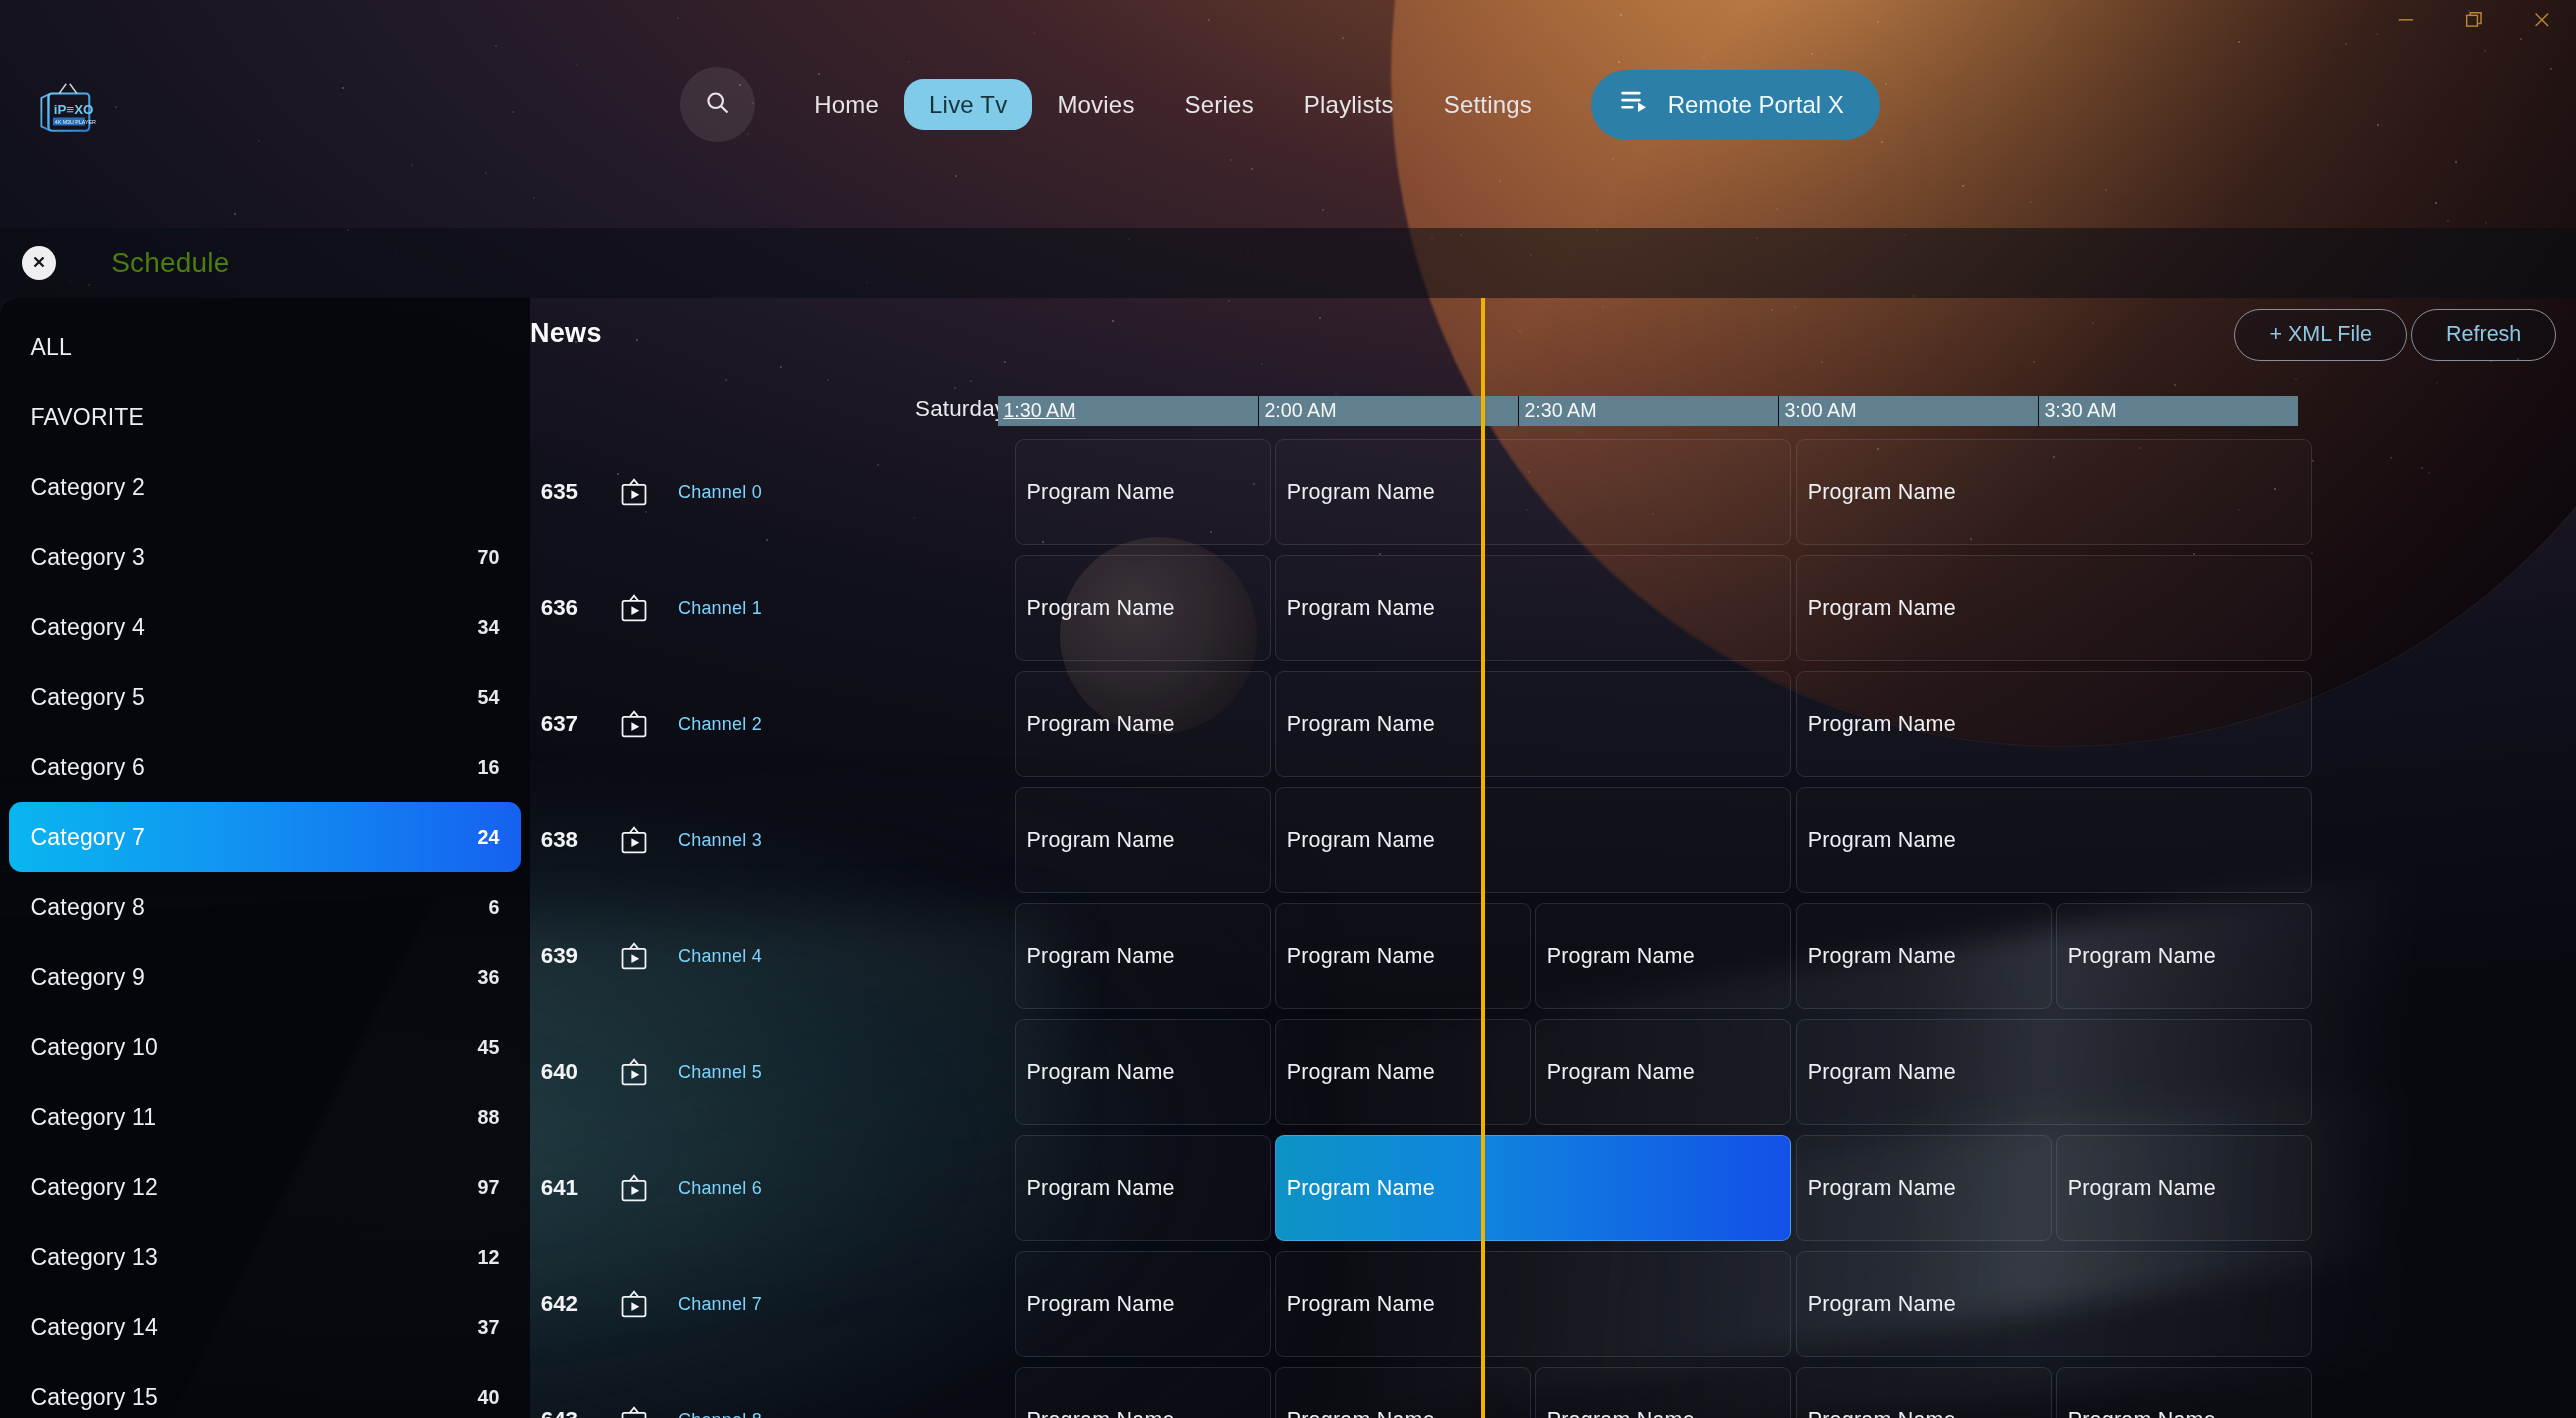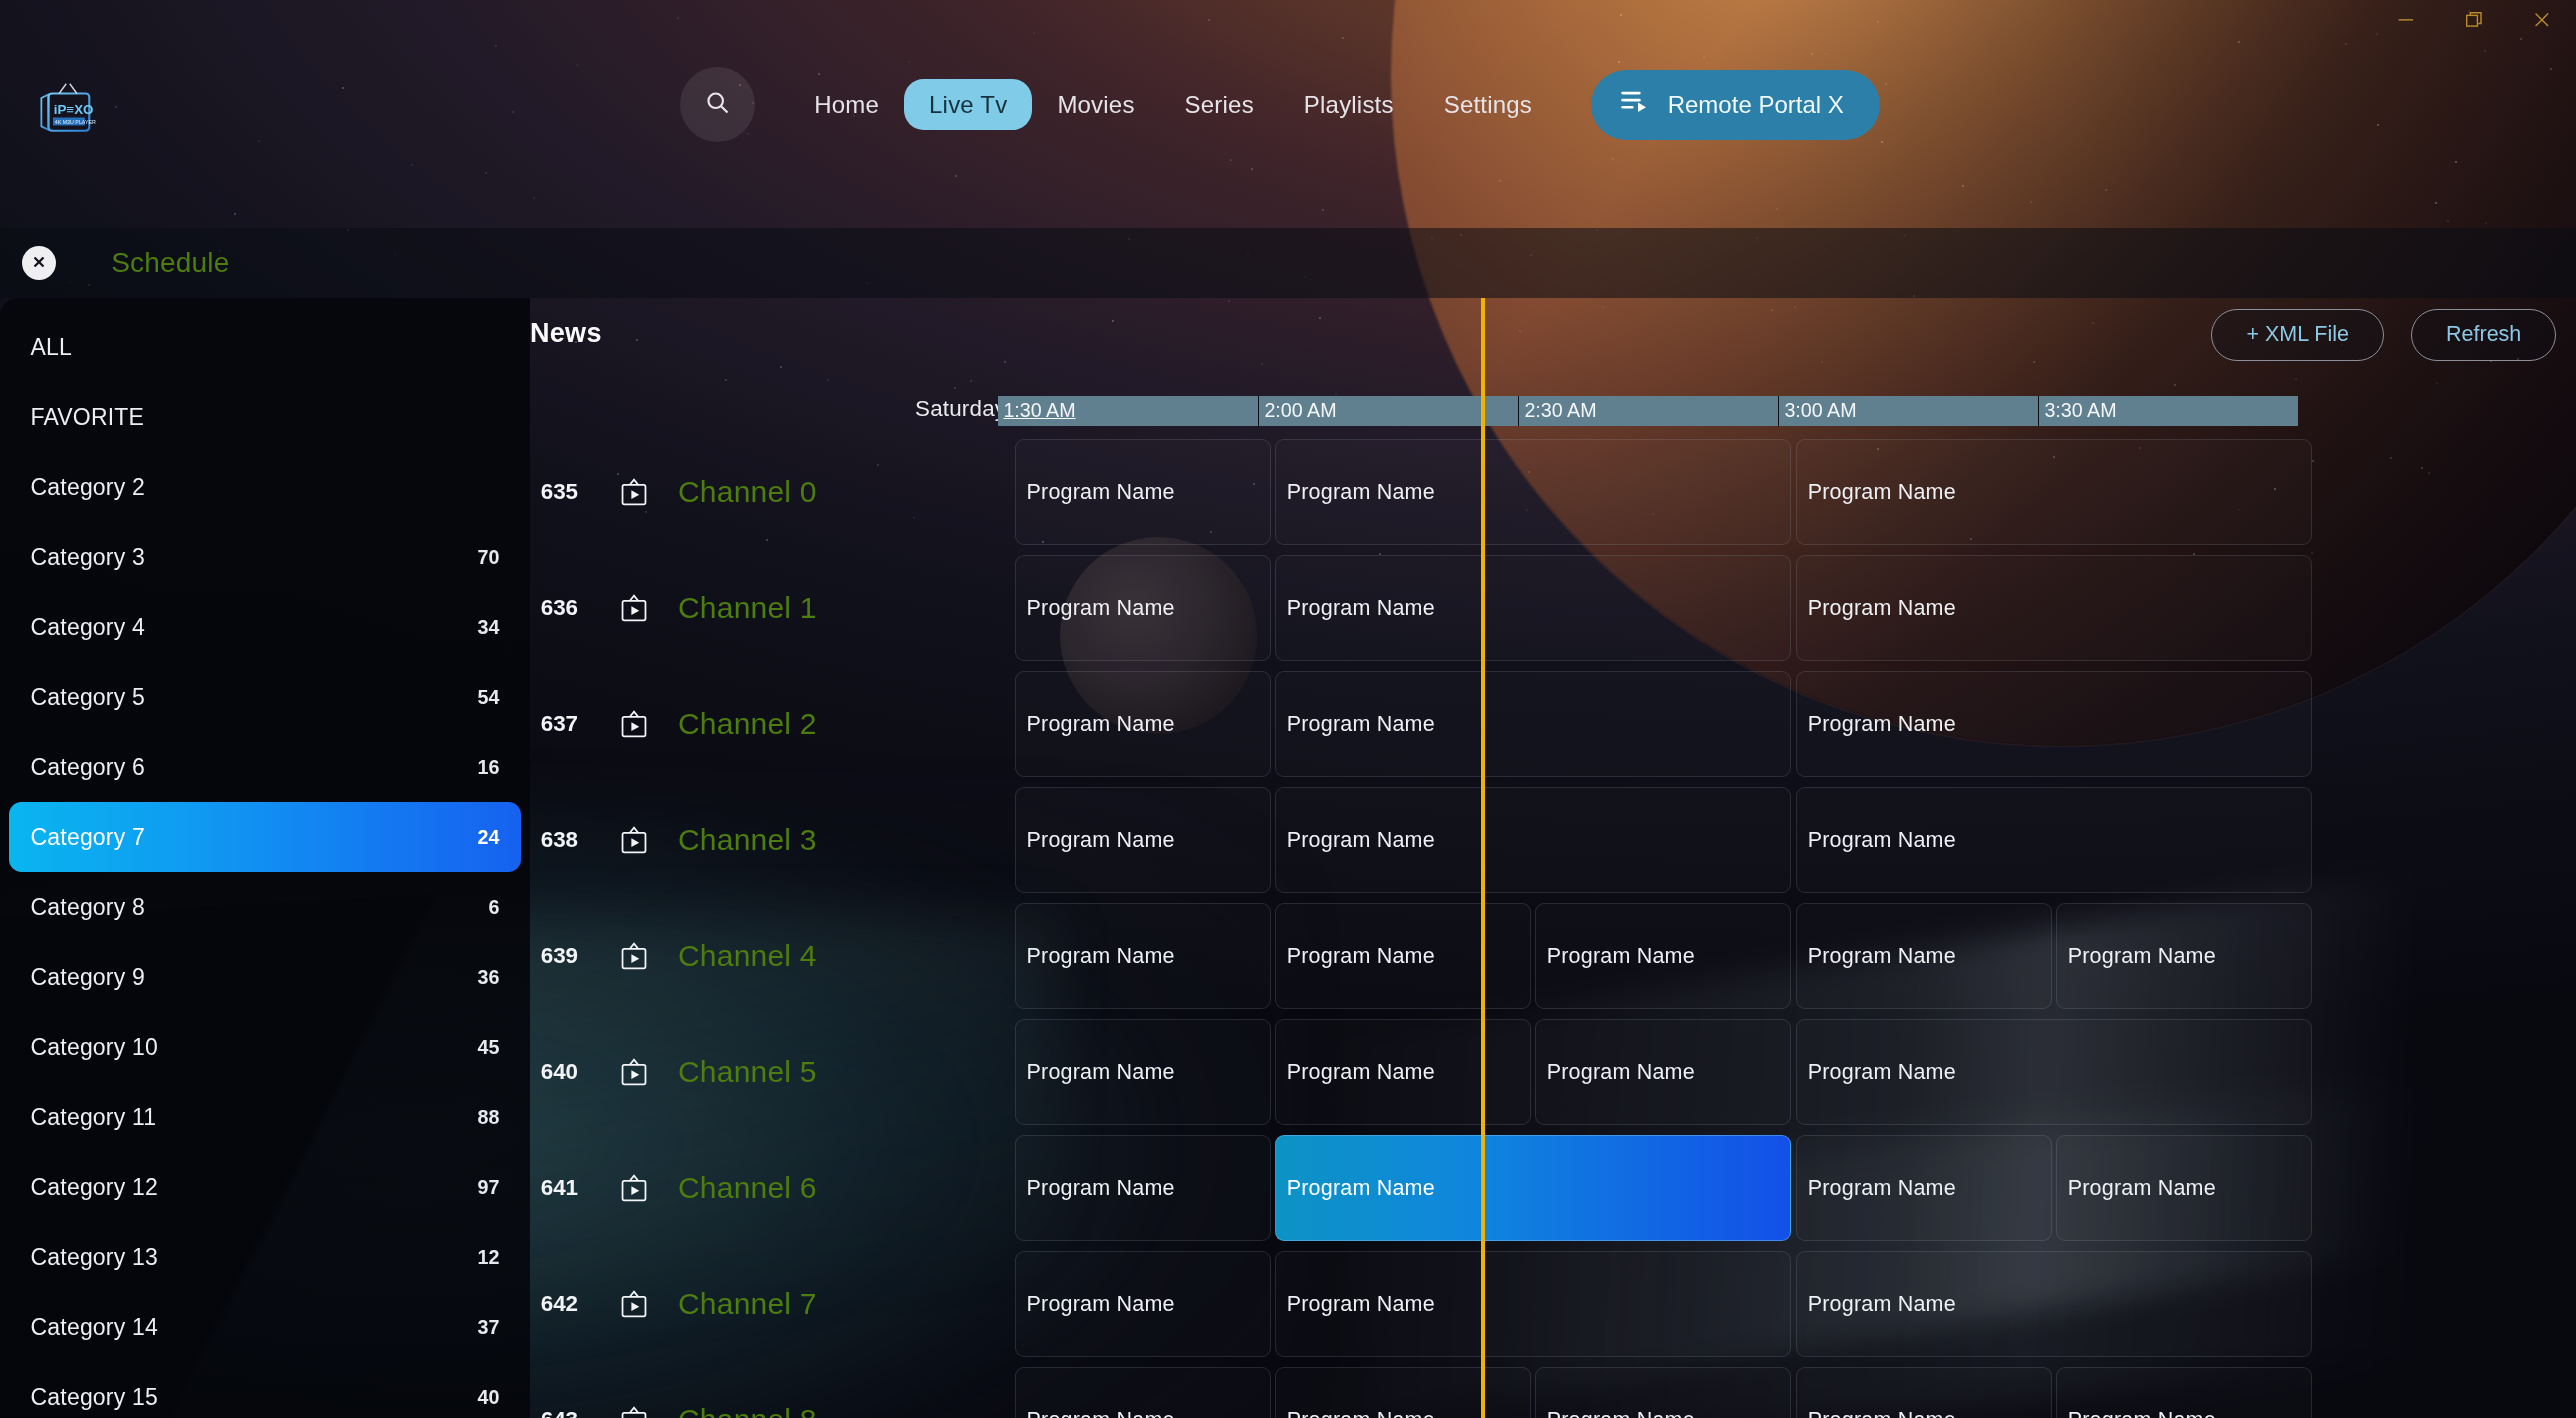--- a/index.html
+++ b/index.html
@@ -140,21 +140,21 @@
   .cat.sel .cname, .cat.sel .ccount { color:#ffffff; }
 
   
   #main { position:absolute; top:298px; left:530px; right:0; bottom:0; z-index:20; }
 
   #mainhead { position:relative; height:98px; }
   #catname {
     position:absolute; left:0px; top:19.7px; font-size:27px; font-weight:bold; color:#fbfbfd;
     letter-spacing:0.3px;
   }
-  #actions { position:absolute; right:19.7px; top:10.7px; display:flex; gap:27px; }
+  #actions { position:absolute; right:19.7px; top:10.7px; display:flex; gap:4px; }
   .pillbtn {
     height:52px; padding:0 34px; border-radius:27px;
     border:1.3px solid #8b8f99; background:rgba(12,14,22,.35);
     color:#8cc8e4; font-size:21.5px; display:flex; align-items:center; cursor:pointer;
     white-space:nowrap;
   }
 
   #dayrow { position:relative; height:38px; }
   #dayname {
     position:absolute; left:385px; top:0px; font-size:22.4px; color:#e9eaee; letter-spacing:0.2px;
@@ -176,21 +176,21 @@
     position:absolute; left:10.7px; top:50%; transform:translateY(-50%);
     font-size:22.4px; font-weight:bold; color:#f3f4f7;
   }
   .row .chicon {
     position:absolute; left:89px; top:50%; transform:translateY(-50%);
     width:30px; height:30px;
   }
   .row .chicon svg { stroke:#f4f5f8; fill:none; stroke-width:2; }
   .row .chname {
     position:absolute; left:148px; top:50%; transform:translateY(-50%);
-    font-size:30px; color:#4d7c0f; letter-spacing:0.2px;
+    font-size:18px; color:#7dd3fc; letter-spacing:0.2px;
   }
   .progs { position:absolute; left:468px; right:0; top:0; bottom:0; }
   .prog {
     position:absolute; top:5.4px; bottom:5.4px;
     border:0.9px solid rgba(160,175,195,.17);
     border-radius:9px;
     background:rgba(255,255,255,.018);
     display:flex; align-items:center; padding-left:10.7px;
     font-size:21.5px; color:#eef0f4; letter-spacing:0.2px;
     cursor:pointer; overflow:hidden; white-space:nowrap;margin-left:15px;

